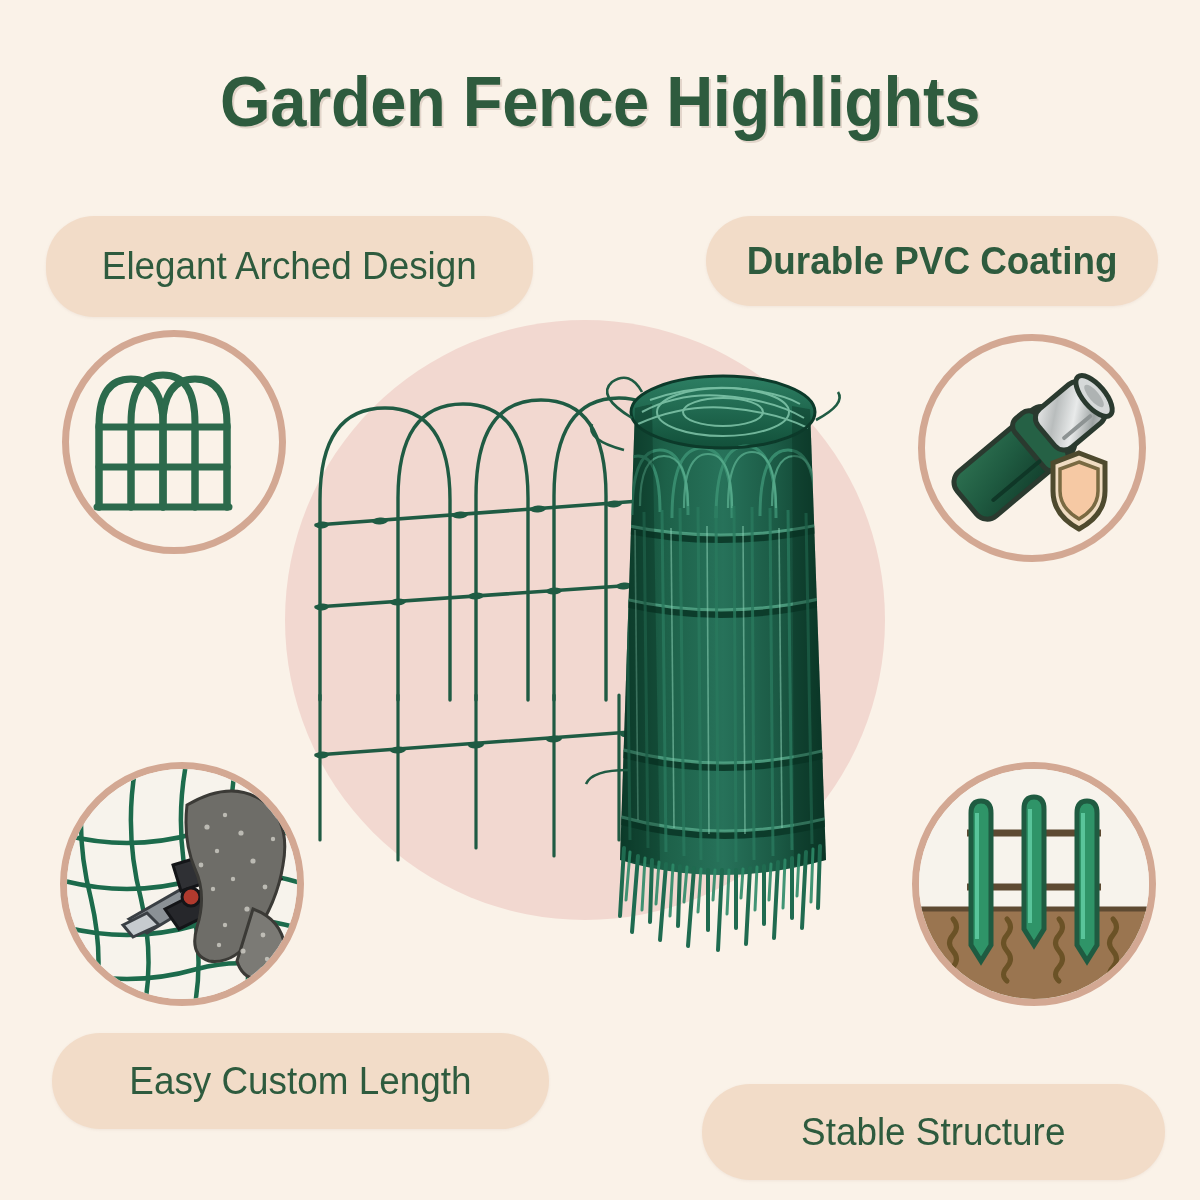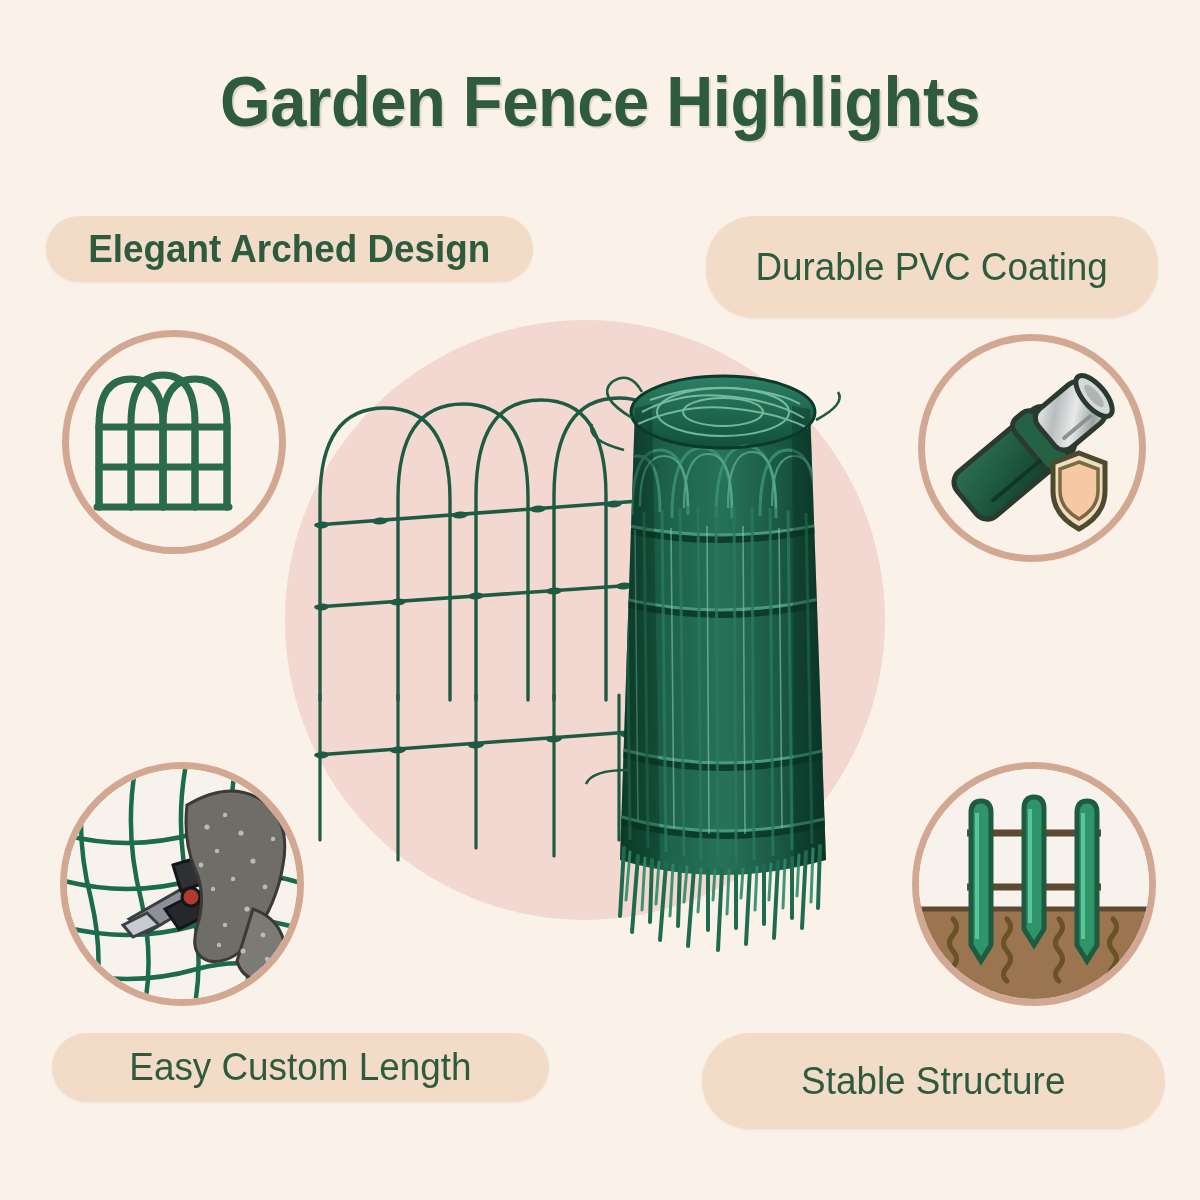--- a/index.html
+++ b/index.html
@@ -52,24 +52,24 @@
     align-items: center;
     justify-content: center;
     color: #2e5b3e;
     font-size: 38px;
     font-weight: 500;
     white-space: nowrap;
     box-shadow: 0 1px 3px rgba(160,120,100,0.10);
   }
   .pill span { transform: scaleX(0.97); display:block; }
 
-  #pill-arched   { left: 46px;  top: 216px;  width: 487px; height: 66px; font-weight: bold; }
-  #pill-pvc      { left: 706px; top: 216px;  width: 452px; height: 102px; }
-  #pill-length   { left: 52px;  top: 1033px; width: 497px; height: 69px; }
-  #pill-stable   { left: 702px; top: 1033px; width: 463px; height: 96px; }
+  #pill-arched   { left: 46px;  top: 216px;  width: 487px; height: 101px; }
+  #pill-pvc      { left: 706px; top: 216px;  width: 452px; height: 90px; font-weight: bold; }
+  #pill-length   { left: 52px;  top: 1033px; width: 497px; height: 96px; }
+  #pill-stable   { left: 702px; top: 1084px; width: 463px; height: 96px; }
 
   
   .badge {
     position: absolute;
     border-radius: 50%;
     border: 7px solid #d3a893;
     background: #faf2e8;
     overflow: hidden;
   }
   #badge-arch   { left: 62px;  top: 330px;  width: 224px; height: 224px; }

